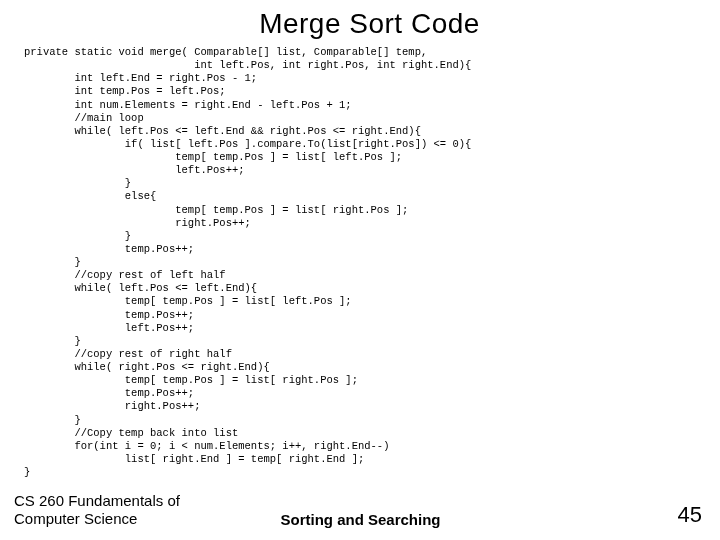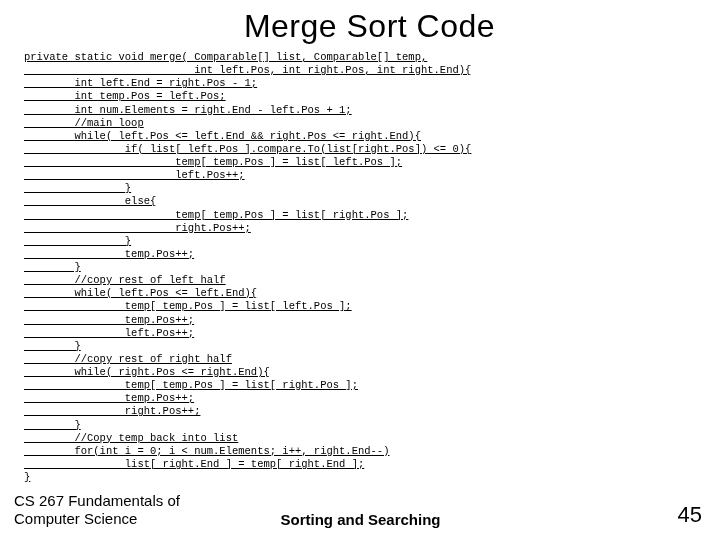--- a/index.html
+++ b/index.html
@@ -7,33 +7,32 @@
     padding: 0;
     width: 720px;
     height: 540px;
     background: #fff;
     font-family: Arial, Helvetica, sans-serif;
     position: relative;
     overflow: hidden;
   }
   .title {
     text-align: center;
-    font-size: 32px;
+    font-size: 28px;
     font-weight: normal;
     margin: 8px 0 6px 0;
     letter-spacing: 0.5px;
     padding-left: 19px;
   }
   .code {
     font-family: "Courier New", Courier, monospace;
     font-size: 10.5px;
     line-height: 1.25;
     white-space: pre;
     margin: 0 0 0 24px;
-    text-decoration: underline;
   }
   .footer {
     position: absolute;
     bottom: 12px;
     left: 0;
     width: 100%;
     font-size: 15px;
   }
   .footer-left {
     position: absolute;
@@ -91,16 +90,16 @@
                 temp[ temp.Pos ] = list[ right.Pos ];
                 temp.Pos++;
                 right.Pos++;
         }
         //Copy temp back into list
         for(int i = 0; i &lt; num.Elements; i++, right.End--)
                 list[ right.End ] = temp[ right.End ];
 }</pre>
 
 <div class="footer">
-  <div class="footer-left">CS 267 Fundamentals of Computer Science</div>
+  <div class="footer-left">CS 260 Fundamentals of Computer Science</div>
   <div class="footer-center">Sorting and Searching</div>
   <div class="footer-right">45</div>
 </div>
 
 </body></html>

